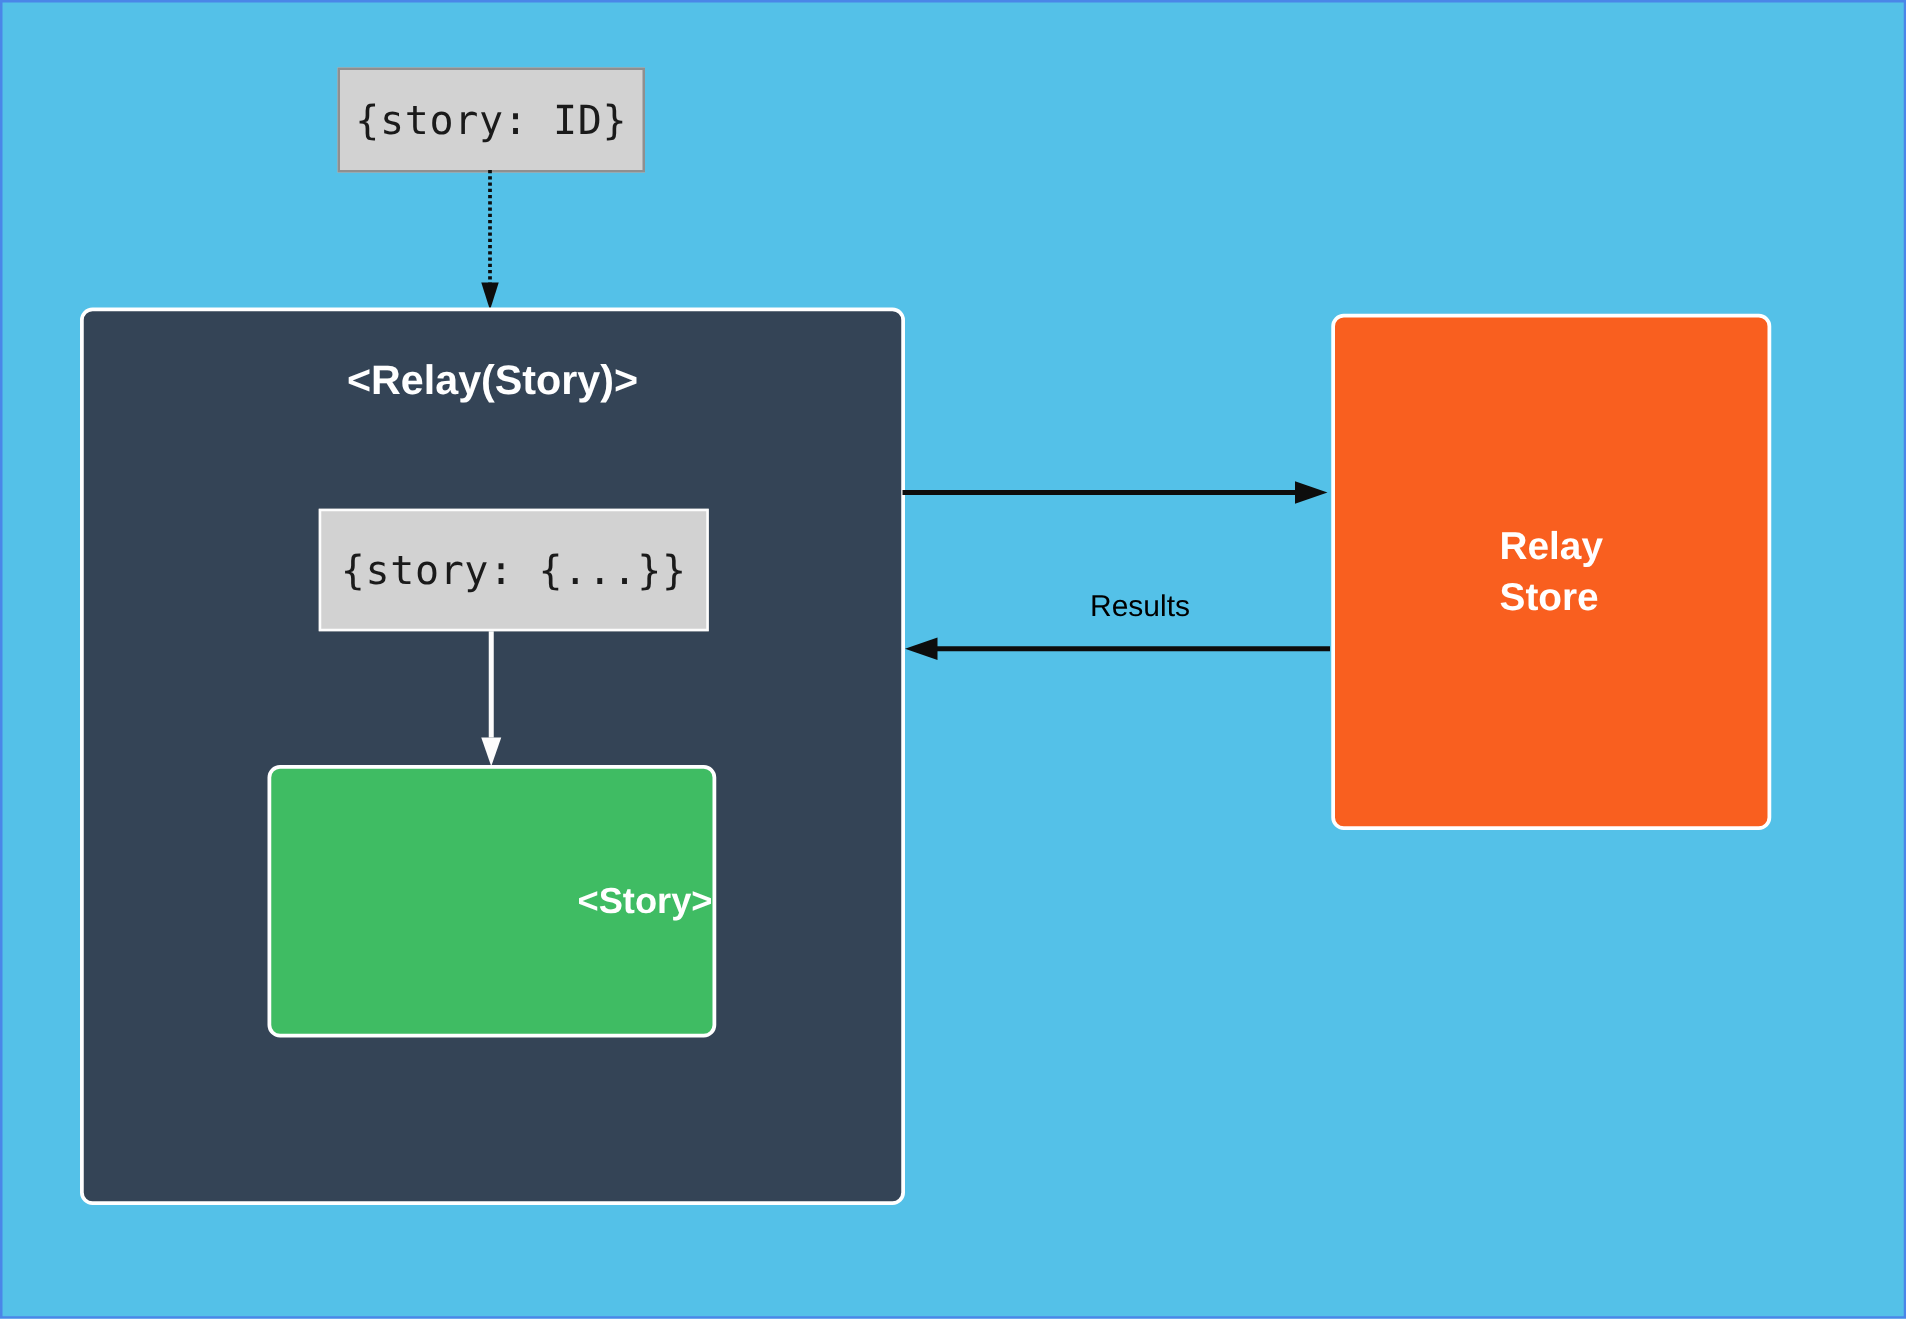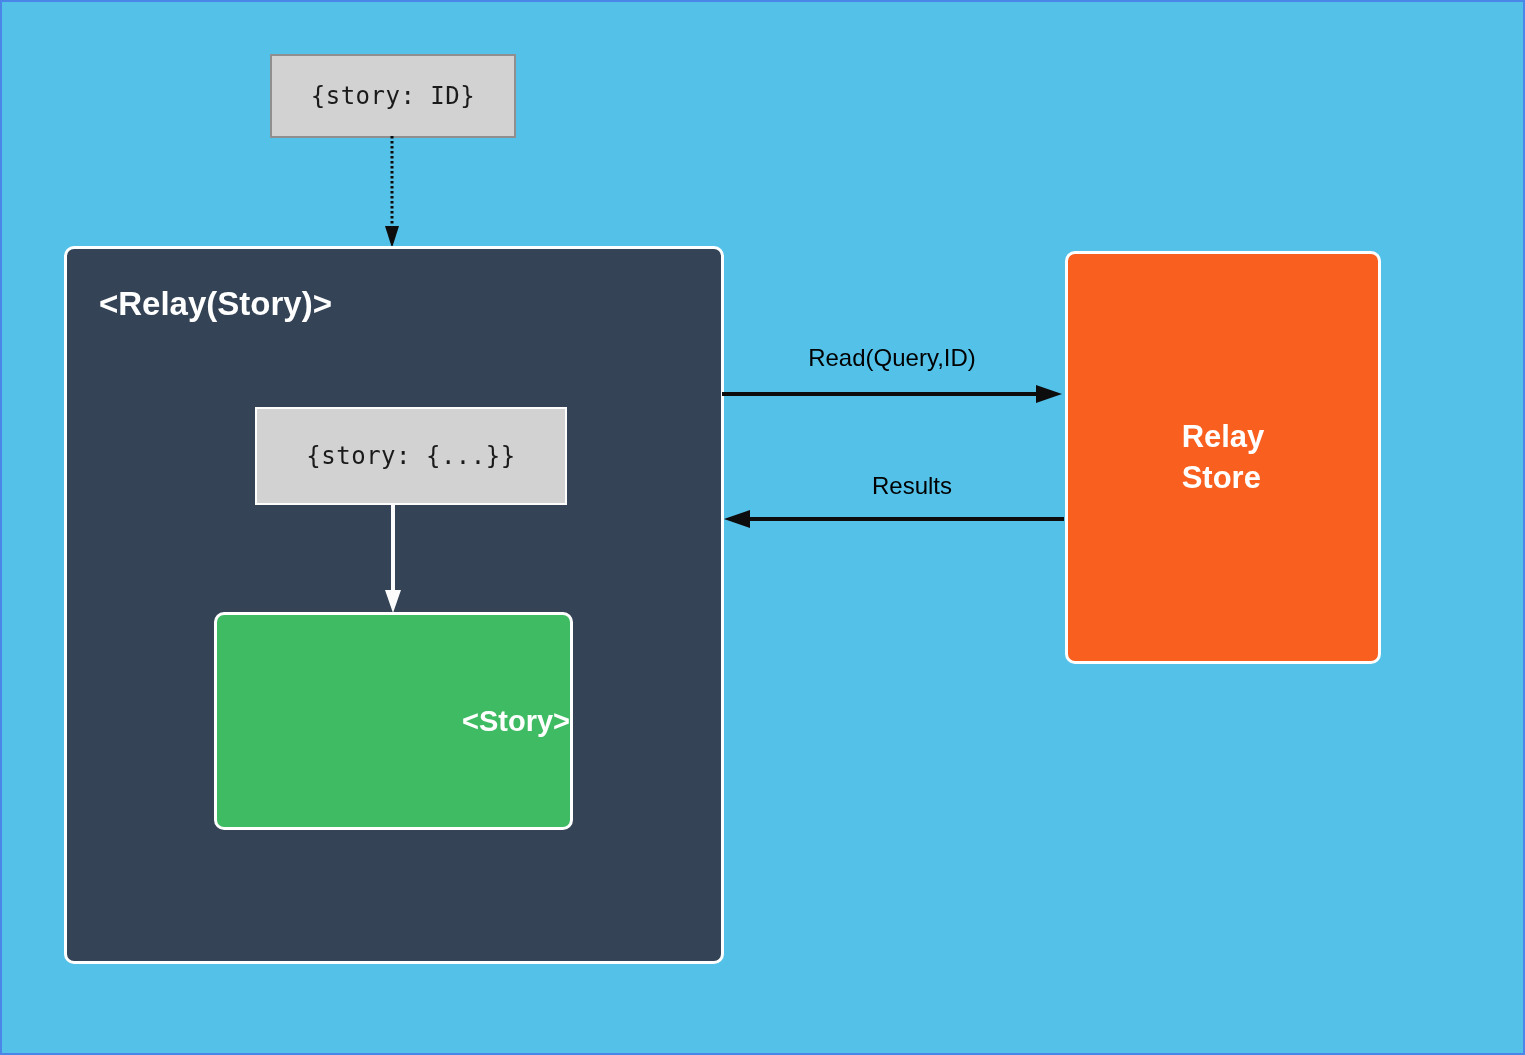--- a/index.html
+++ b/index.html
@@ -28,58 +28,58 @@
     overflow: hidden;
     font-family: "Liberation Sans", sans-serif;
   }
   .abs { position: absolute; }
   .code-box {
     background: var(--code-box-bg);
     display: flex;
     align-items: center;
     justify-content: center;
     font-family: "DejaVu Sans Mono", "Liberation Mono", monospace;
-    font-size: 24px;
+    font-size: 32px;
     color: var(--code-text);
     letter-spacing: 0.5px;
   }
   #props-input {
     left: 268px; top: 52px; width: 246px; height: 84px;
     border: 2px solid var(--code-box-border);
   }
   #relay-container {
     left: 62px; top: 244px; width: 660px; height: 718px;
     background: var(--relay-container-bg);
     border: 3px solid #ffffff;
     border-radius: 10px;
   }
   #relay-container-title {
     position: absolute;
     left: 0; top: 36px; width: 100%;
+    text-align: center;
     color: var(--box-text);
     font-size: 33px;
     font-weight: bold;
-    margin-left: 32px;
   }
   #props-inner {
     left: 253px; top: 405px; width: 312px; height: 98px;
     border: 2px solid var(--inner-code-box-border);
   }
   #story-node {
     left: 212px; top: 610px; width: 359px; height: 218px;
     background: var(--story-bg);
     border: 3px solid #ffffff;
     border-radius: 10px;
     display: flex; align-items: center; justify-content: flex-end;
     color: var(--box-text);
     font-size: 29px;
     font-weight: bold;
   }
   #relay-store {
-    left: 1063px; top: 249px; width: 316px; height: 413px;
+    left: 1063px; top: 249px; width: 352px; height: 413px;
     background: var(--relay-store-bg);
     border: 3px solid #ffffff;
     border-radius: 10px;
     display: flex; align-items: center; justify-content: center;
     color: var(--box-text);
     font-size: 31px;
     font-weight: bold;
     line-height: 1.3;
     white-space: pre-line;
     text-align: left;
@@ -126,21 +126,20 @@
 
   <div class="abs" id="story-node">
     <span>&lt;Story&gt;</span>
   </div>
 
   <div class="abs" id="relay-store">
     <span>Relay
 Store</span>
   </div>
 
-  <div class="abs edge-label" id="read-label">Read(Query,ID)</div>
   <svg class="abs arrow" style="left:720px; top:378px;" width="340" height="28">
     <line class="stroke-dark" x1="0" y1="14" x2="318" y2="14" stroke-width="4"></line>
     <polygon class="fill-dark" points="314,5 314,23 340,14"></polygon>
   </svg>
 
   <div class="abs edge-label" id="results-label">Results</div>
   <svg class="abs arrow" style="left:722px; top:503px;" width="340" height="28">
     <line class="stroke-dark" x1="340" y1="14" x2="22" y2="14" stroke-width="4"></line>
     <polygon class="fill-dark" points="26,5 26,23 0,14"></polygon>
   </svg>

